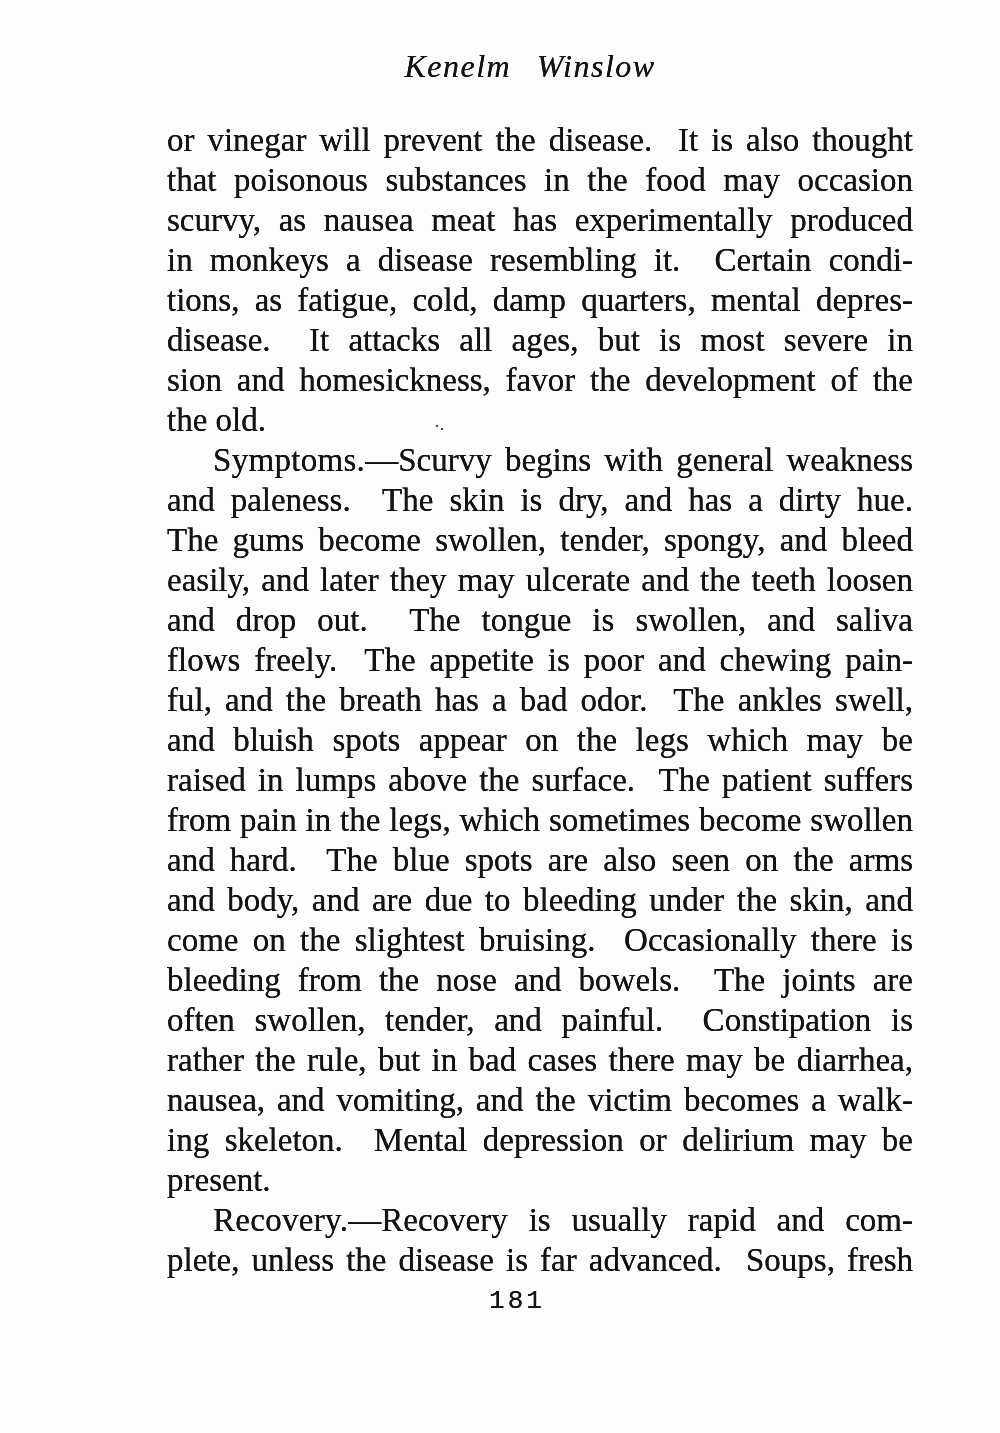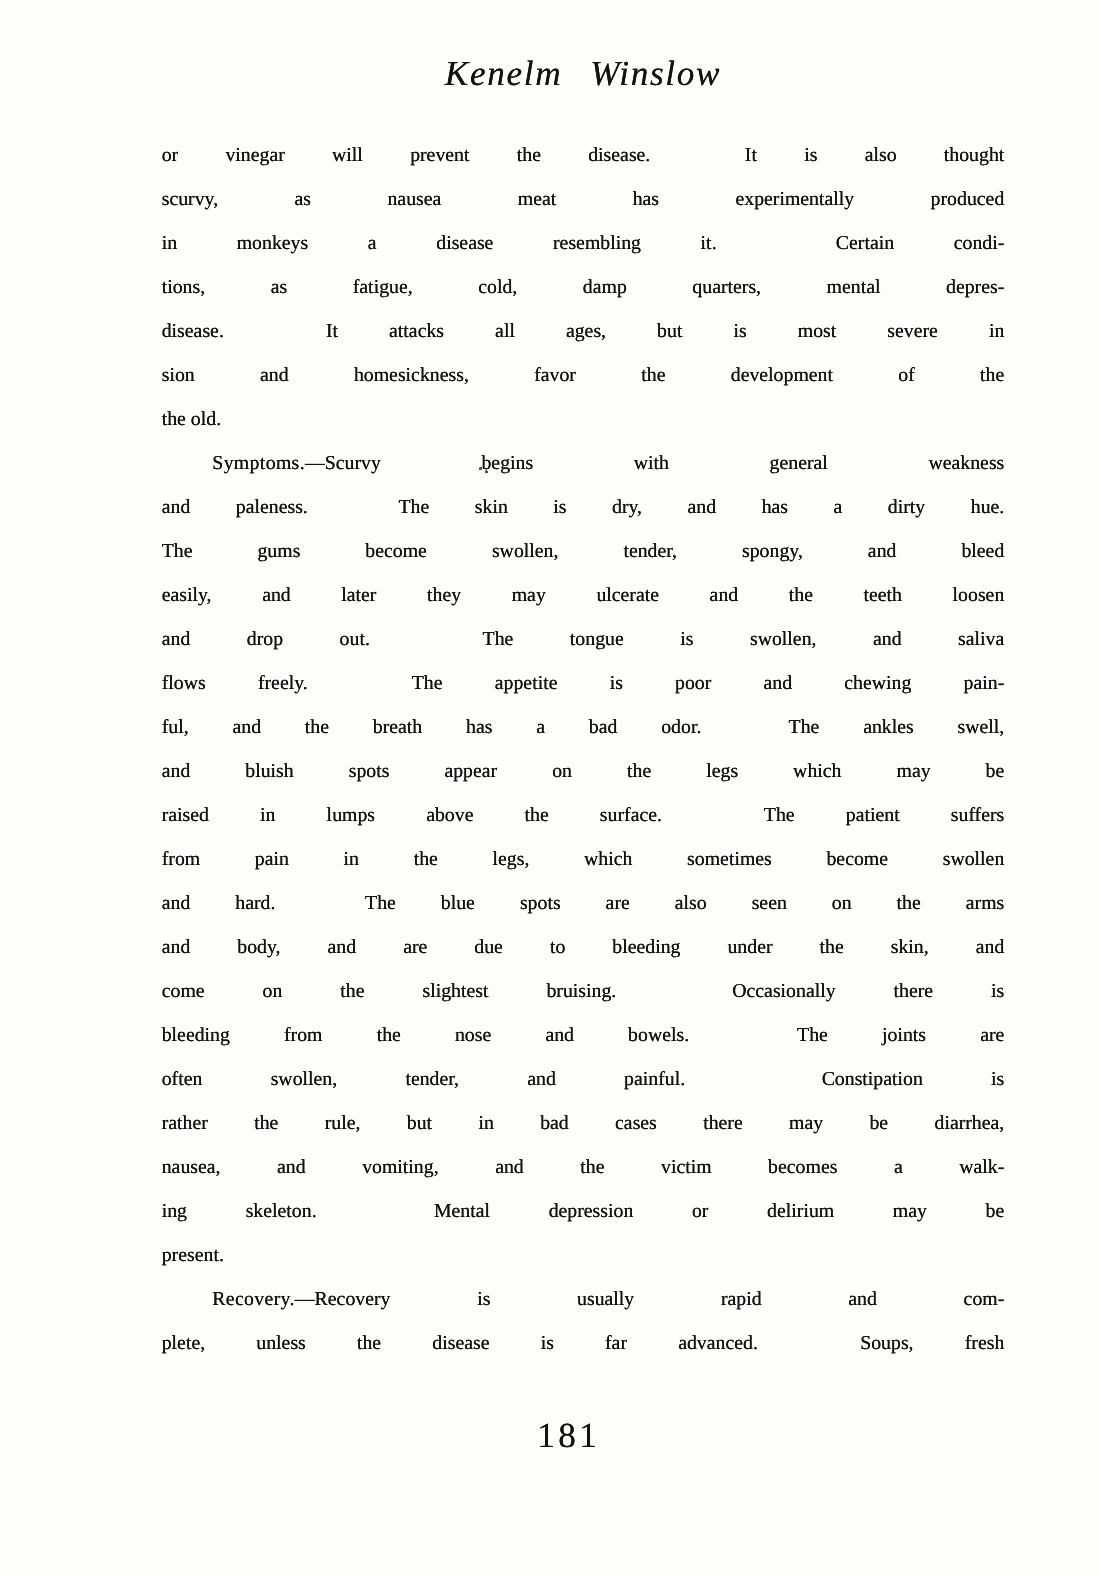--- a/index.html
+++ b/index.html
@@ -28,43 +28,45 @@
     word-spacing: 16px;
     text-shadow: 0 0 0.5px #000;
   }
   .body-text {
     position: absolute;
     left: 147px;
     top: 120px;
     width: 766px;
   }
   .line {
-    font-size: 18px;
+    font-size: 33px;
     line-height: 40px;
     height: 40px;
     text-align: justify;
     text-align-last: justify;
     text-shadow: 0 0 0.45px #000;
     overflow: visible;
+    margin-left: 20px;
   }
   .line.indent { text-indent: 46px; }
   .line.paragraph-end { text-align-last: left; }
   .line b {
     font-weight: normal;
     letter-spacing: 0.3px;
   }
   .page-number {
     position: absolute;
     left: 147px;
     width: 740px;
     top: 1286px;
     text-align: center;
-    font-size: 32px;
+    font-size: 26px;
     letter-spacing: 3px;
     text-shadow: 0 0 0.5px #000;
+    font-family: Liberation Mono, monospace;
   }
   .ink-artifact {
     position: absolute;
     left: 434px;
     top: 424px;
     width: 10px;
     height: 7px;
     background:
       radial-gradient(circle at 3px 2px, #3a3a3a 1.4px, transparent 1.6px),
       radial-gradient(circle at 8px 5px, #2c2c2c 1.3px, transparent 1.5px);
@@ -72,20 +74,21 @@
   }
 </style>
 </head>
 <body>
 
 <div class="page">
   <div class="running-header">Kenelm Winslow</div>
 
   <div class="body-text">
       <div class="line">or vinegar will prevent the disease.&nbsp; It is also thought</div>
+      <div class="line">that poisonous substances in the food may occasion</div>
       <div class="line">scurvy, as nausea meat has experimentally produced</div>
       <div class="line">in monkeys a disease resembling it.&nbsp; Certain condi-</div>
       <div class="line">tions, as fatigue, cold, damp quarters, mental depres-</div>
       <div class="line">disease.&nbsp; It attacks all ages, but is most severe in</div>
       <div class="line">sion and homesickness, favor the development of the</div>
       <div class="line paragraph-end">the old.</div>
       <div class="line indent"><b>Symptoms.</b>—Scurvy begins with general weakness</div>
       <div class="line">and paleness.&nbsp; The skin is dry, and has a dirty hue.</div>
       <div class="line">The gums become swollen, tender, spongy, and bleed</div>
       <div class="line">easily, and later they may ulcerate and the teeth loosen</div>

